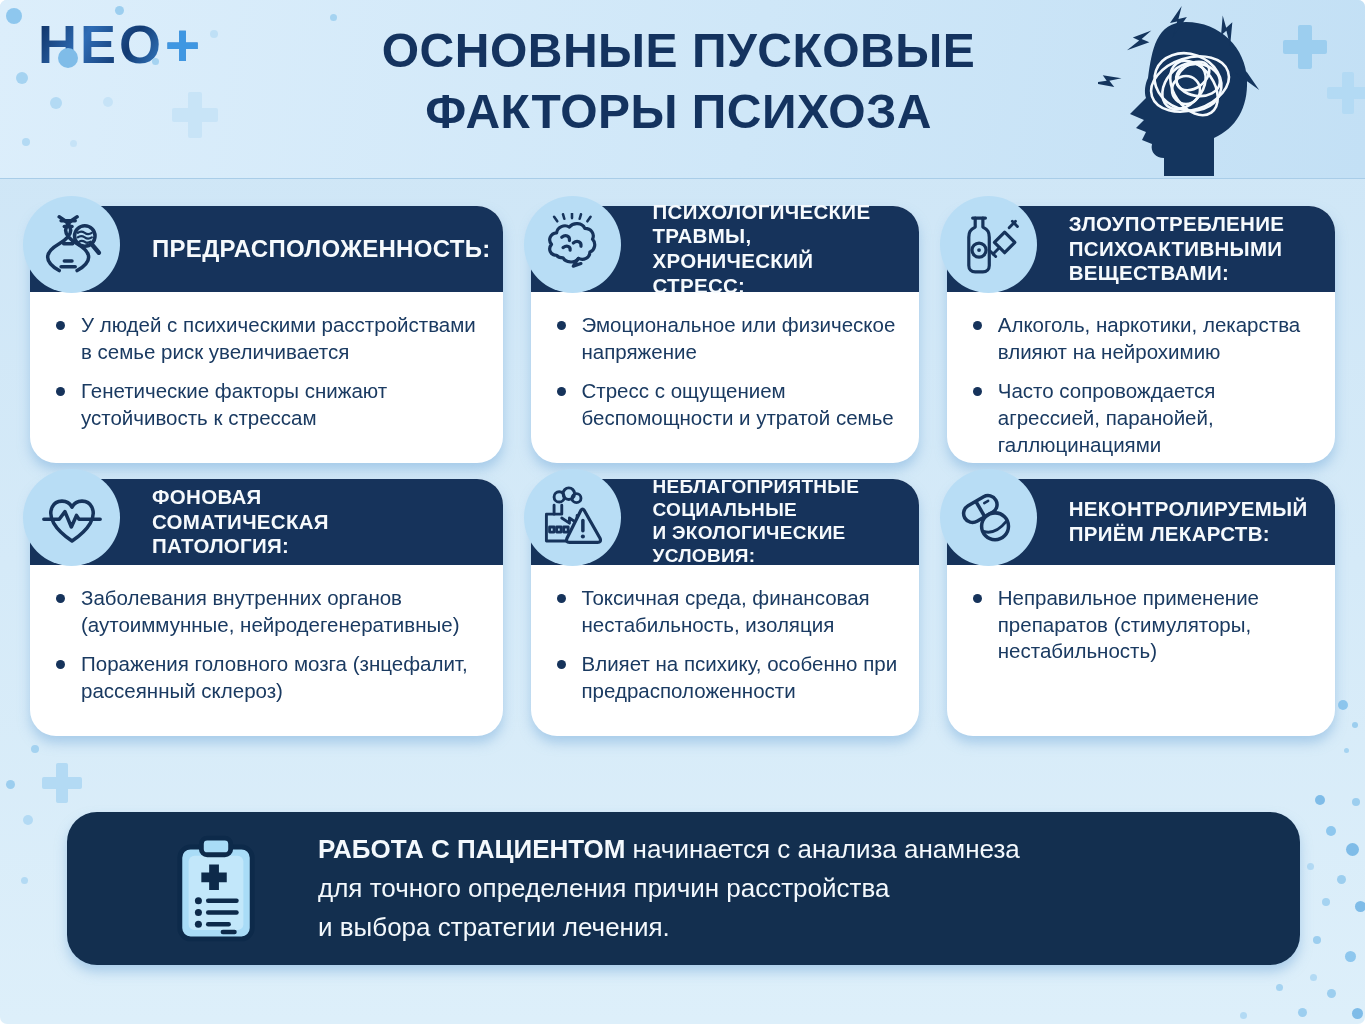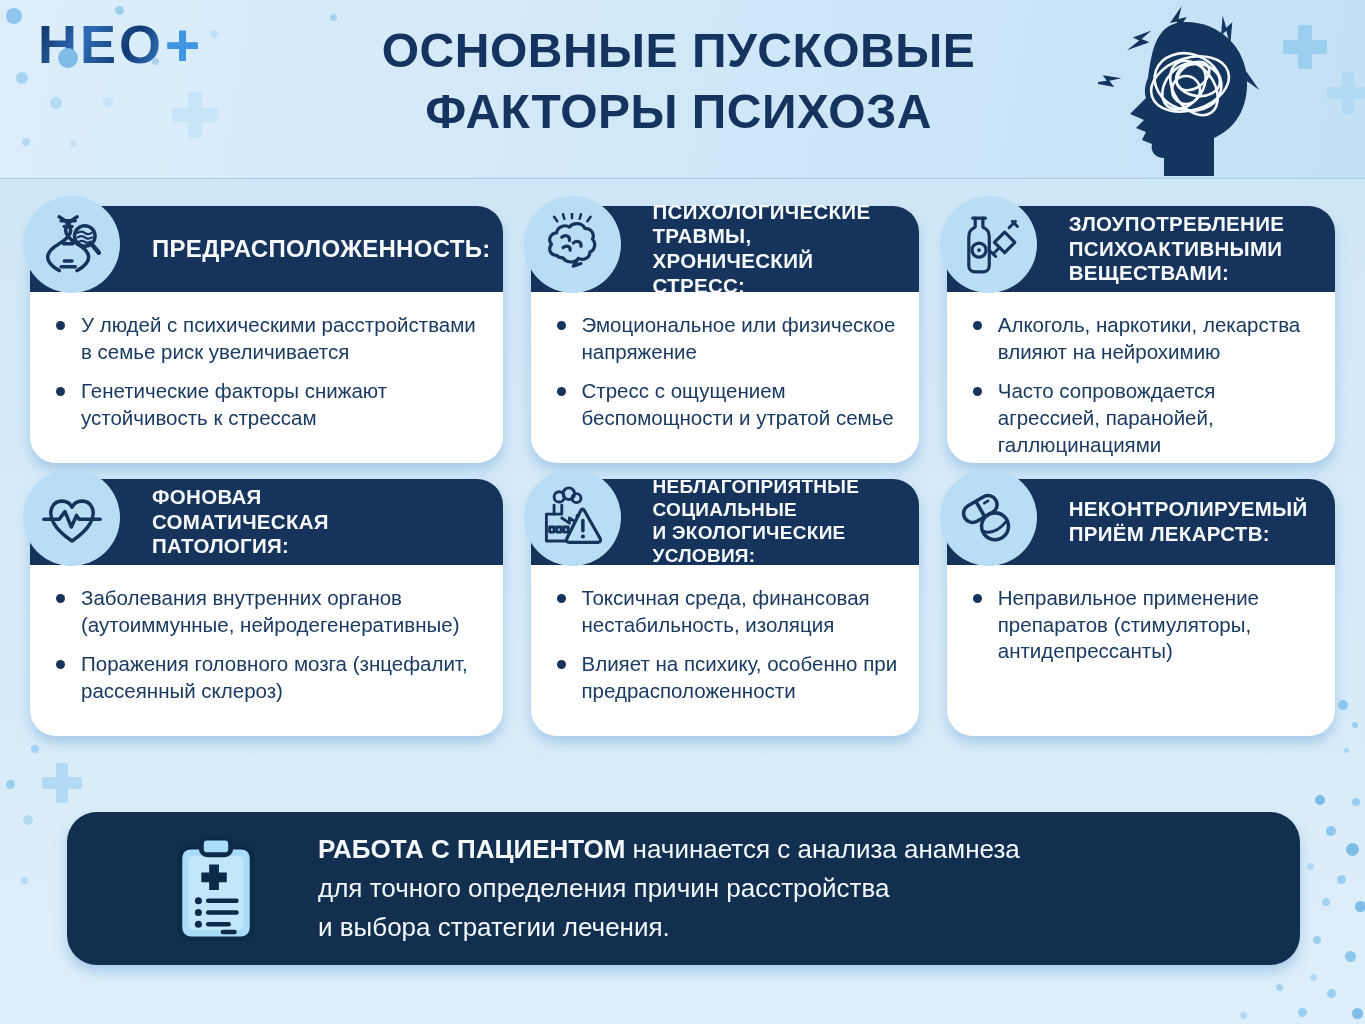--- a/index.html
+++ b/index.html
@@ -1,19 +1,19 @@
 <!DOCTYPE html>
 <html lang="ru"><head>
 <meta charset="utf-8">
 <style>
   * { margin:0; padding:0; box-sizing:border-box; }
   html,body { width:1365px; height:1024px; overflow:hidden; }
   body { font-family:"Liberation Sans","DejaVu Sans",sans-serif; }
   .page { position:relative; width:1365px; height:1024px; overflow:hidden;
-          background:linear-gradient(180deg,#cde5f6 0%,#d5eaf8 55%,#ddeffa 100%); }
+          background:linear-gradient(180deg,#cde5f6 0%,#d5eaf8 55%,#ddeffa 100%);border-radius:7px; }
 
   
   .header { position:relative; height:179px;
             background:linear-gradient(100deg,#dceefb 0%,#cfe7f8 55%,#c3e0f5 100%);
             border-bottom:1px solid #a9cde8; z-index:5; }
   .logo { position:absolute; left:38px; top:16px; font-weight:700; font-size:54px;
           letter-spacing:3px; line-height:1;
           background:linear-gradient(120deg,#0d2d5e 0%,#2e6cb5 30%,#123a72 55%,#3b87d3 80%,#1d4f95 100%);
           -webkit-background-clip:text; background-clip:text; color:transparent; }
   .logo .logo-plus { font-size:60px; color:#3f97e2; -webkit-text-fill-color:#3f97e2;
@@ -278,21 +278,21 @@
           <circle cx="61" cy="63" r="21" fill="#b8ddf5" stroke="#16335b" stroke-width="5.5"></circle>
           <path d="M43 71 Q61 77 79 55" stroke="#16335b" stroke-width="4.5" fill="none" stroke-linecap="round"></path>
         </svg>
       </div>
       <div class="card-header">
         <h2 class="card-title">НЕКОНТРОЛИРУЕМЫЙ
 ПРИЁМ ЛЕКАРСТВ:</h2>
       </div>
       <div class="card-body">
         <ul>
-          <li>Неправильное применение препаратов (стимуляторы, антидепрессанты)</li>
+          <li>Неправильное применение препаратов (стимуляторы, нестабильность)</li>
         </ul>
       </div>
     </section>
   </main>
 
   <footer class="banner">
     <div class="banner-icon">
       <svg viewBox="0 0 90 110" width="88" height="110">
         <rect x="8" y="12" width="74" height="94" rx="11" fill="#a9dcf7" stroke="#0d2a4a" stroke-width="5"></rect>
         <rect x="17" y="21" width="56" height="76" rx="6" fill="#c2e7fa"></rect>

